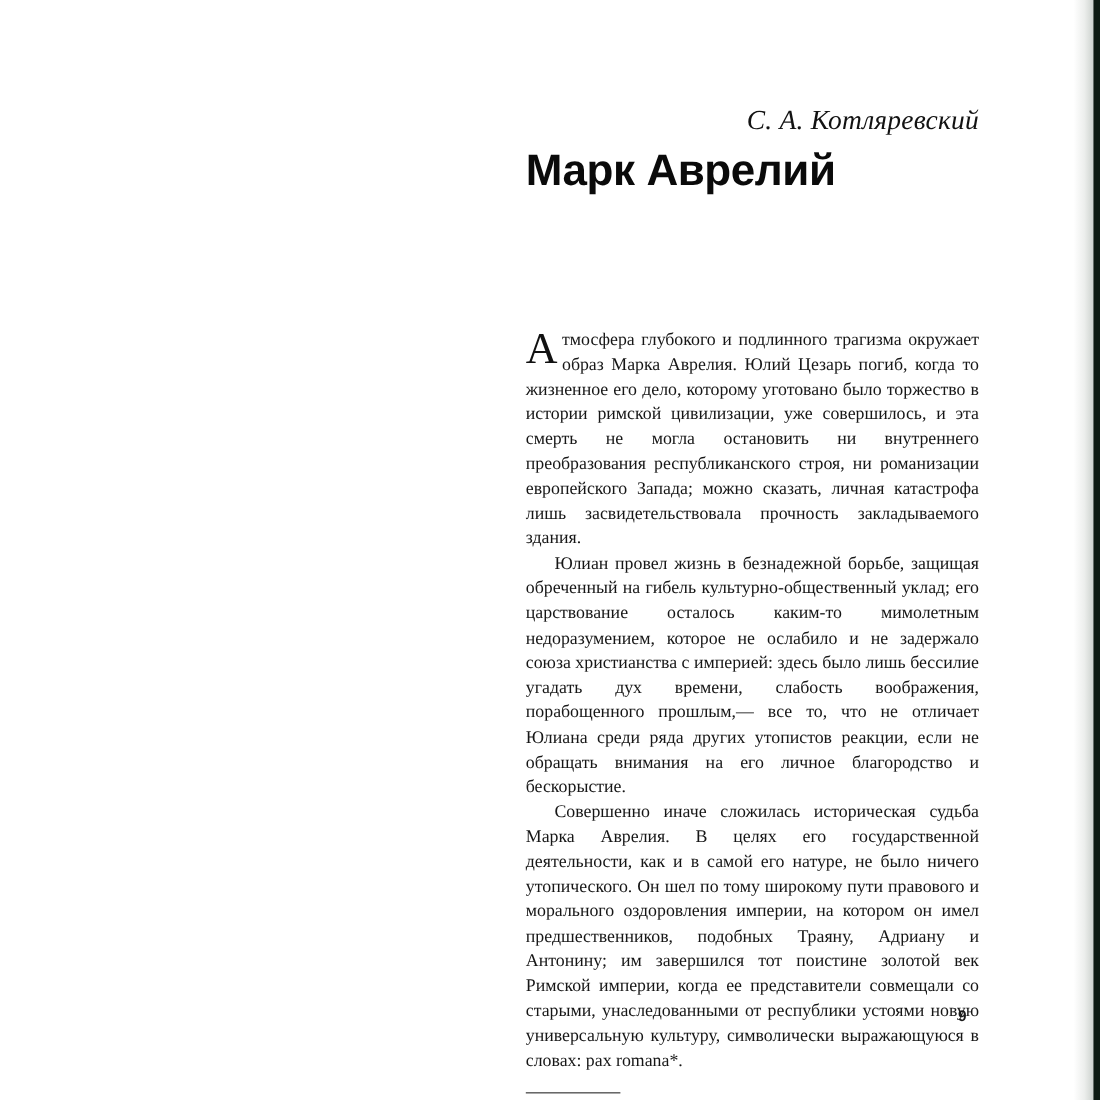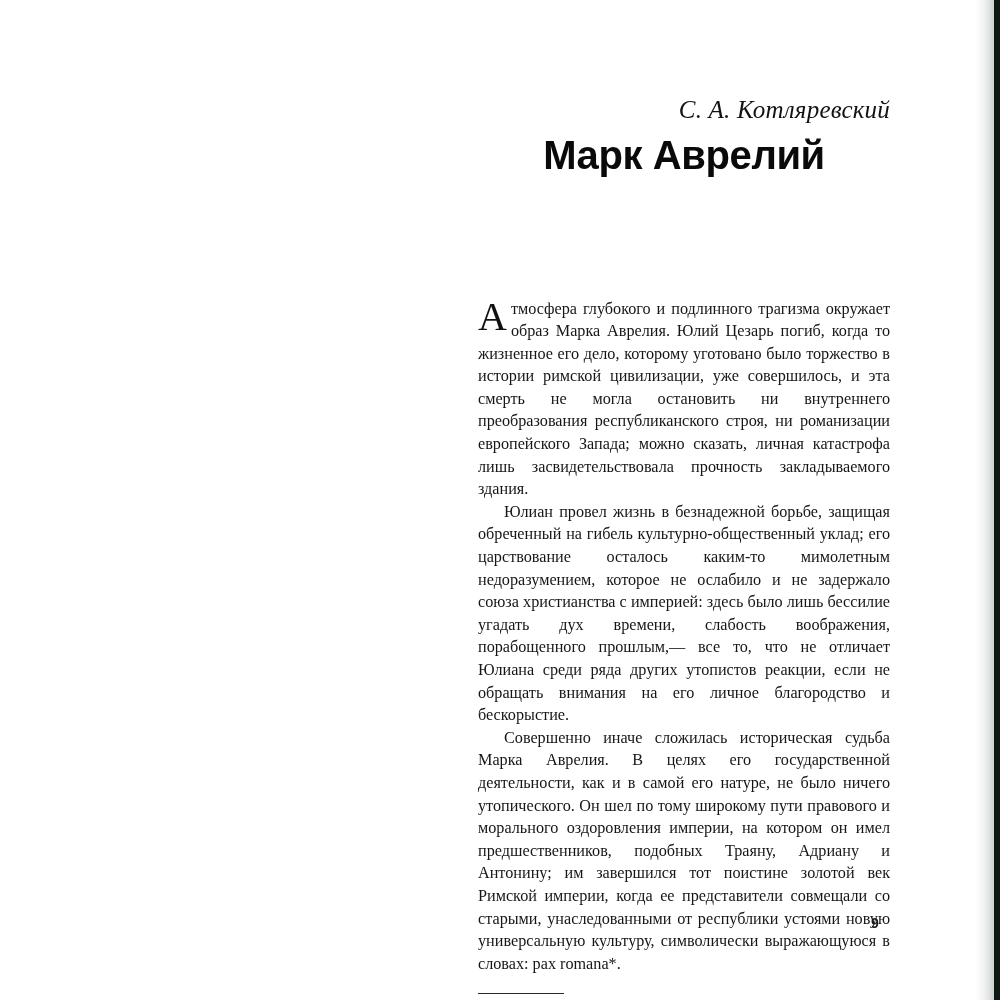--- a/index.html
+++ b/index.html
@@ -53,21 +53,21 @@
     text-align: right;
     color: #121212;
     letter-spacing: 0.2px;
     margin: 0 0 8px 0;
     line-height: 1.1;
   }
   .title {
     font-family: "Liberation Sans", sans-serif;
     font-weight: bold;
     font-size: 40px;
-    text-align: center;
+    text-align: left;
     color: #0a0a0a;
     margin: 0;
     line-height: 1.15;
     letter-spacing: -0.4px;
   }
 
   .body-text {
     margin-top: 120px;
   }
   .body-text p {

